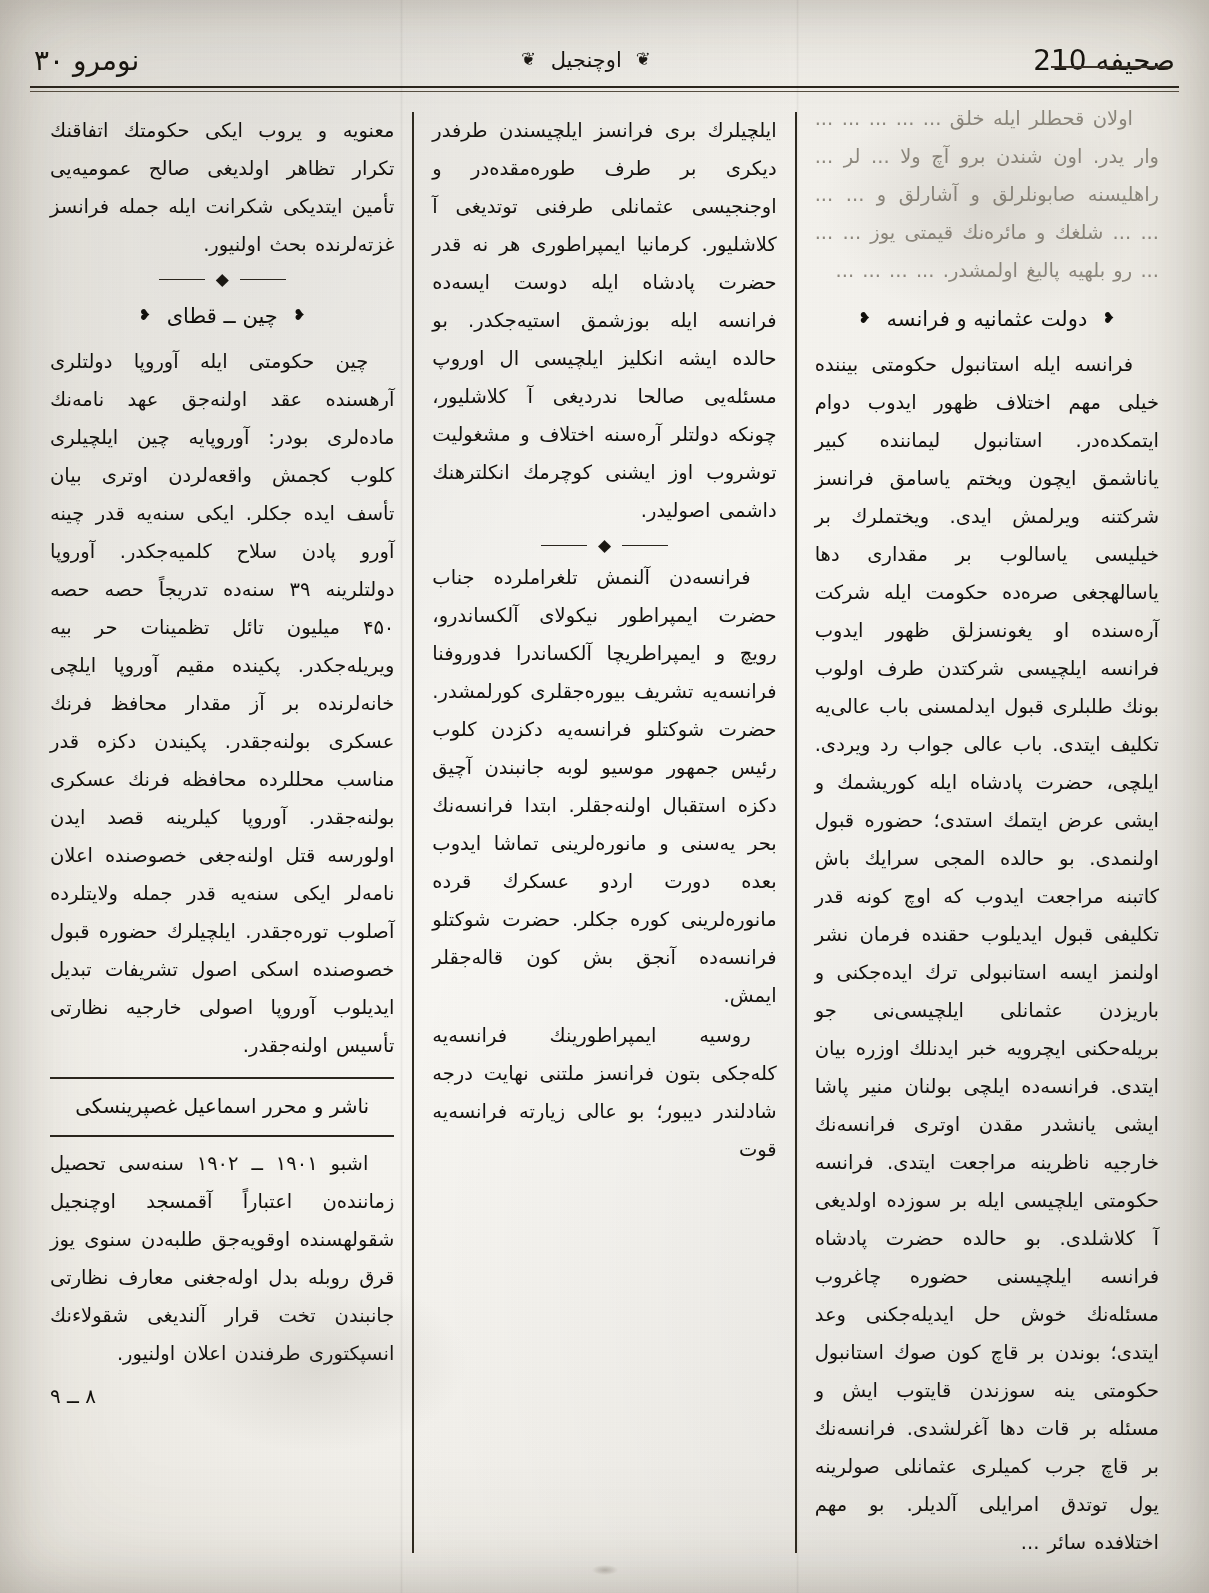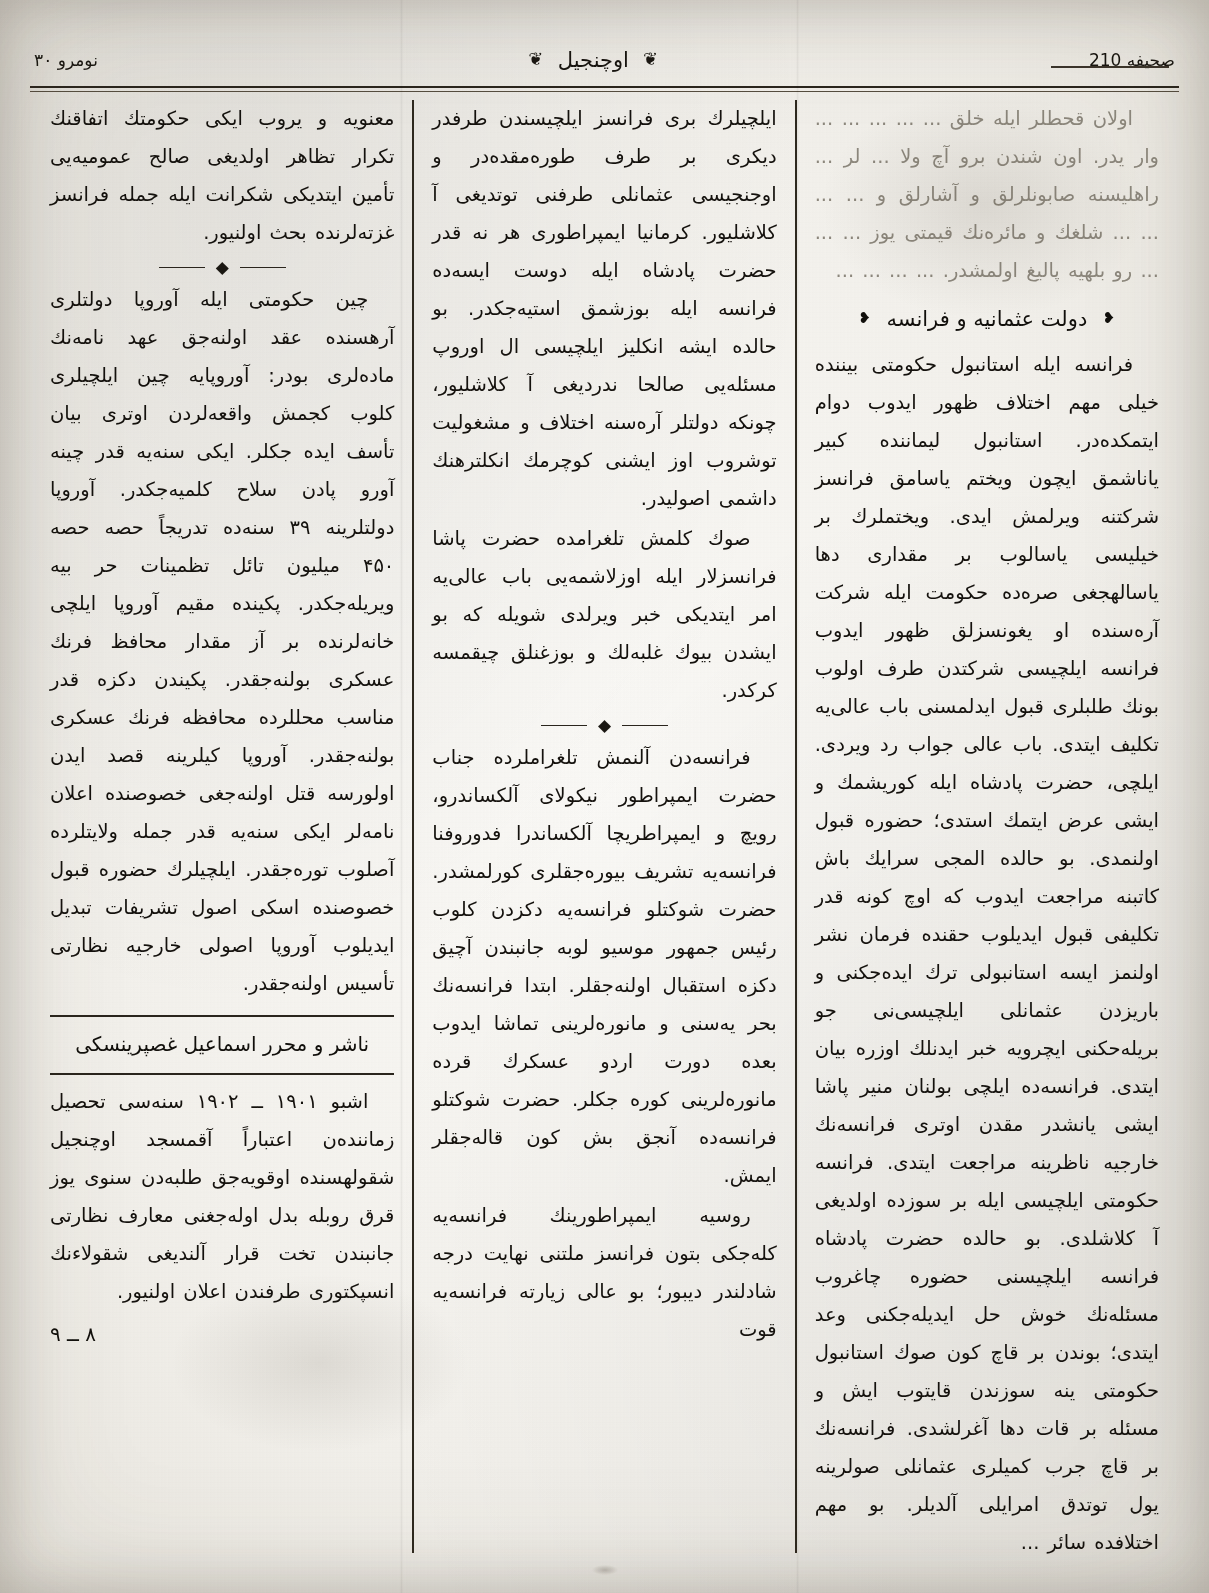--- a/index.html
+++ b/index.html
@@ -51,21 +51,21 @@
     display: flex;
     align-items: center;
     justify-content: space-between;
     direction: rtl;
   }
   .masthead .slot {
     display: flex;
     align-items: baseline;
     gap: 10px;
     color: #17140f;
-    font-size: 17px;
+    font-size: 28px;
     letter-spacing: 0.5px;
     white-space: nowrap;
   }
   .masthead .slot.center {
     gap: 14px;
     font-size: 21px;
   }
   .ornament {
     display: inline-block;
     color: #1a1712;
@@ -108,20 +108,21 @@
     direction: rtl;
   }
   .col {
     position: relative;
     flex: 1 1 0;
     padding: 0 18px;
     box-sizing: border-box;
   }
   .col + .col {
     border-right: 2px solid #2e291f;
+    margin-top: 12px;
   }
   .col-inner {
     direction: rtl;
     text-align: justify;
     color: #14110d;
     font-size: 19.5px;
     line-height: 38px;
   }
   .para {
     margin: 0 0 2px 0;
@@ -257,34 +258,38 @@
           <span class="txt">دولت عثمانیه و فرانسه</span>
           <span class="orn">❥</span>
         </div>
         <p class="para">فرانسه ایله استانبول حکومتی بیننده خیلی مهم اختلاف ظهور ایدوب دوام ایتمکده‌در. استانبول لیماننده کبیر یاناشمق ایچون ویختم یاسامق فرانسز شرکتنه ویرلمش ایدی. ویختملرك بر خیلیسی یاسالوب بر مقداری دها یاسالهجغی صره‌ده حکومت ایله شرکت آره‌سنده او یغونسزلق ظهور ایدوب فرانسه ایلچیسی شرکتدن طرف اولوب بونك طلبلری قبول ایدلمسنی باب عالی‌یه تکلیف ایتدی. باب عالی جواب رد ویردی. ایلچی، حضرت پادشاه ایله کوریشمك و ایشی عرض ایتمك استدی؛ حضوره قبول اولنمدی. بو حالده المجی سرایك باش کاتبنه مراجعت ایدوب که اوچ کونه قدر تکلیفی قبول ایدیلوب حقنده فرمان نشر اولنمز ایسه استانبولی ترك ایده‌جکنی و باریزدن عثمانلی ایلچیسی‌نی جو بریله‌حکنی ایچرویه خبر ایدنلك اوزره بیان ایتدی. فرانسه‌ده ایلچی بولنان منیر پاشا ایشی یانشدر مقدن اوتری فرانسه‌نك خارجیه ناظرینه مراجعت ایتدی. فرانسه حکومتی ایلچیسی ایله بر سوزده اولدیغی آ کلاشلدی. بو حالده حضرت پادشاه فرانسه ایلچیسنی حضوره چاغروب مسئله‌نك خوش حل ایدیله‌جکنی وعد ایتدی؛ بوندن بر قاچ کون صوك استانبول حکومتی ینه سوزندن قایتوب ایش و مسئله بر قات دها آغرلشدی. فرانسه‌نك بر قاچ جرب کمیلری عثمانلی صولرینه یول توتدق امرایلی آلدیلر. بو مهم اختلافده سائر ...</p>
       </div>
     </div>
 
     <div class="col">
       <div class="col-inner">
         <p class="para noindent">ایلچیلرك بری فرانسز ایلچیسندن طرفدر دیکری بر طرف طوره‌مقده‌در و اوجنجیسی عثمانلی طرفنی توتدیغی آ کلاشلیور. کرمانیا ایمپراطوری هر نه قدر حضرت پادشاه ایله دوست ایسه‌ده فرانسه ایله بوزشمق استیه‌جکدر. بو حالده ایشه انکلیز ایلچیسی ال اوروپ مسئله‌یی صالحا ندردیغی آ کلاشلیور، چونکه دولتلر آره‌سنه اختلاف و مشغولیت توشروب اوز ایشنی کوچرمك انکلترهنك داشمی اصولیدر.</p>
-        <p class="para">صوك کلمش تلغرامده حضرت پاشا فرانسزلار ایله اوزلاشمه‌یی باب عالی‌یه امر ایتدیکی خبر ویرلدی شویله که بو ایشدن بیوك غلبه‌لك و بوزغنلق چیقمسه کرکدر.</p>
         <div class="divider-dot">
           <span>◆</span>
         </div>
         <p class="para">فرانسه‌دن آلنمش تلغراملرده جناب حضرت ایمپراطور نیکولای آلکساندرو، رویچ و ایمپراطریچا آلکساندرا فدوروفنا فرانسه‌یه تشریف بیوره‌جقلری کورلمشدر. حضرت شوکتلو فرانسه‌یه دکزدن کلوب رئیس جمهور موسیو لوبه جانبندن آچیق دکزه استقبال اولنه‌جقلر. ابتدا فرانسه‌نك بحر یه‌سنی و مانوره‌لرینی تماشا ایدوب بعده دورت اردو عسکرك قرده مانوره‌لرینی کوره جکلر. حضرت شوکتلو فرانسه‌ده آنجق بش کون قاله‌جقلر ایمش.</p>
         <p class="para">روسیه ایمپراطورینك فرانسه‌یه کله‌جکی بتون فرانسز ملتنی نهایت درجه شادلندر دیبور؛ بو عالی زیارته فرانسه‌یه قوت</p>
       </div>
     </div>
 
     <div class="col">
       <div class="col-inner">
         <p class="para noindent">معنویه و یروب ایکی حکومتك اتفاقنك تکرار تظاهر اولدیغی صالح عمومیه‌یی تأمین ایتدیکی شکرانت ایله جمله فرانسز غزته‌لرنده بحث اولنیور.</p>
         <div class="divider-dot">
           <span>◆</span>
+        </div>
+        <div class="section-head">
+          <span class="orn">❥</span>
+          <span class="txt">چین ــ قطای</span>
+          <span class="orn">❥</span>
         </div>
         <p class="para">چین حکومتی ایله آوروپا دولتلری آرهسنده عقد اولنه‌جق عهد نامه‌نك ماده‌لری بودر: آوروپایه چین ایلچیلری کلوب کجمش واقعه‌لردن اوتری بیان تأسف ایده جکلر. ایکی سنه‌یه قدر چینه آورو پادن سلاح کلمیه‌جکدر. آوروپا دولتلرینه ۳۹ سنه‌ده تدریجاً حصه حصه ۴۵۰ میلیون تائل تظمینات حر بیه ویریله‌جکدر. پکینده مقیم آوروپا ایلچی خانه‌لرنده بر آز مقدار محافظ فرنك عسکری بولنه‌جقدر. پکیندن دکزه قدر مناسب محللرده محافظه فرنك عسکری بولنه‌جقدر. آوروپا کیلرینه قصد ایدن اولورسه قتل اولنه‌جغی خصوصنده اعلان نامه‌لر ایکی سنه‌یه قدر جمله ولایتلرده آصلوب توره‌جقدر. ایلچیلرك حضوره قبول خصوصنده اسکی اصول تشریفات تبدیل ایدیلوب آوروپا اصولی خارجیه نظارتی تأسیس اولنه‌جقدر.</p>
         <hr class="hr-thin">
         <div class="colophon">ناشر و محرر اسماعیل غصپرینسکی</div>
         <hr class="hr-short">
         <p class="para notice">اشبو ۱۹۰۱ ــ ۱۹۰۲ سنه‌سی تحصیل زماننده‌ن اعتباراً آقمسجد اوچنجیل شقولهسنده اوقویه‌جق طلبه‌دن سنوی یوز قرق روبله بدل اوله‌جغنی معارف نظارتی جانبندن تخت قرار آلندیغی شقولاء‌نك انسپکتوری طرفندن اعلان اولنیور.</p>
         <div class="signature">۸ ــ ۹</div>
       </div>
     </div>
 

